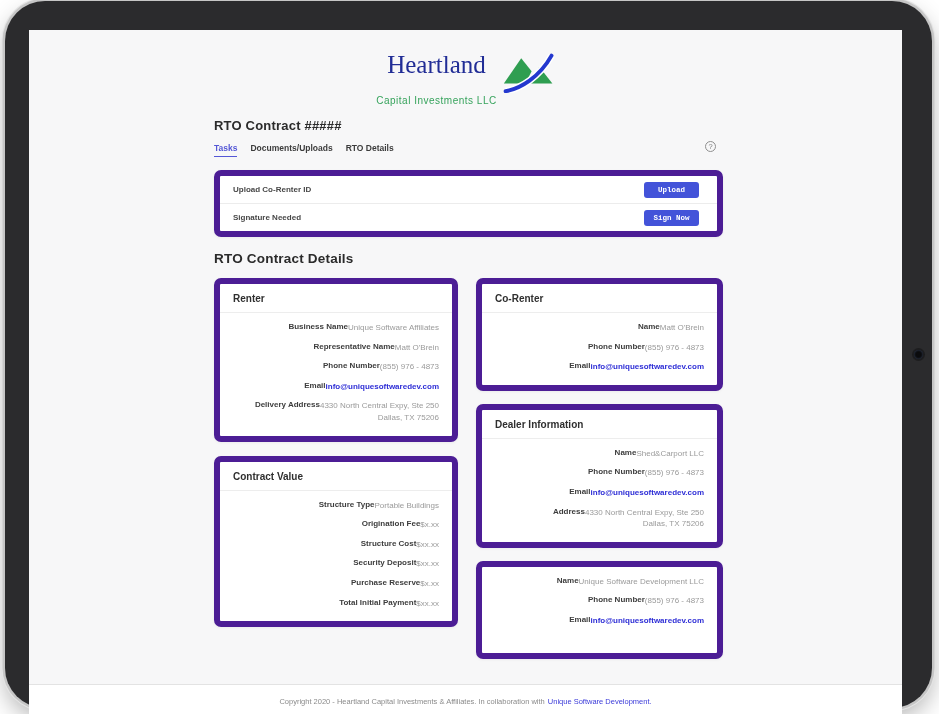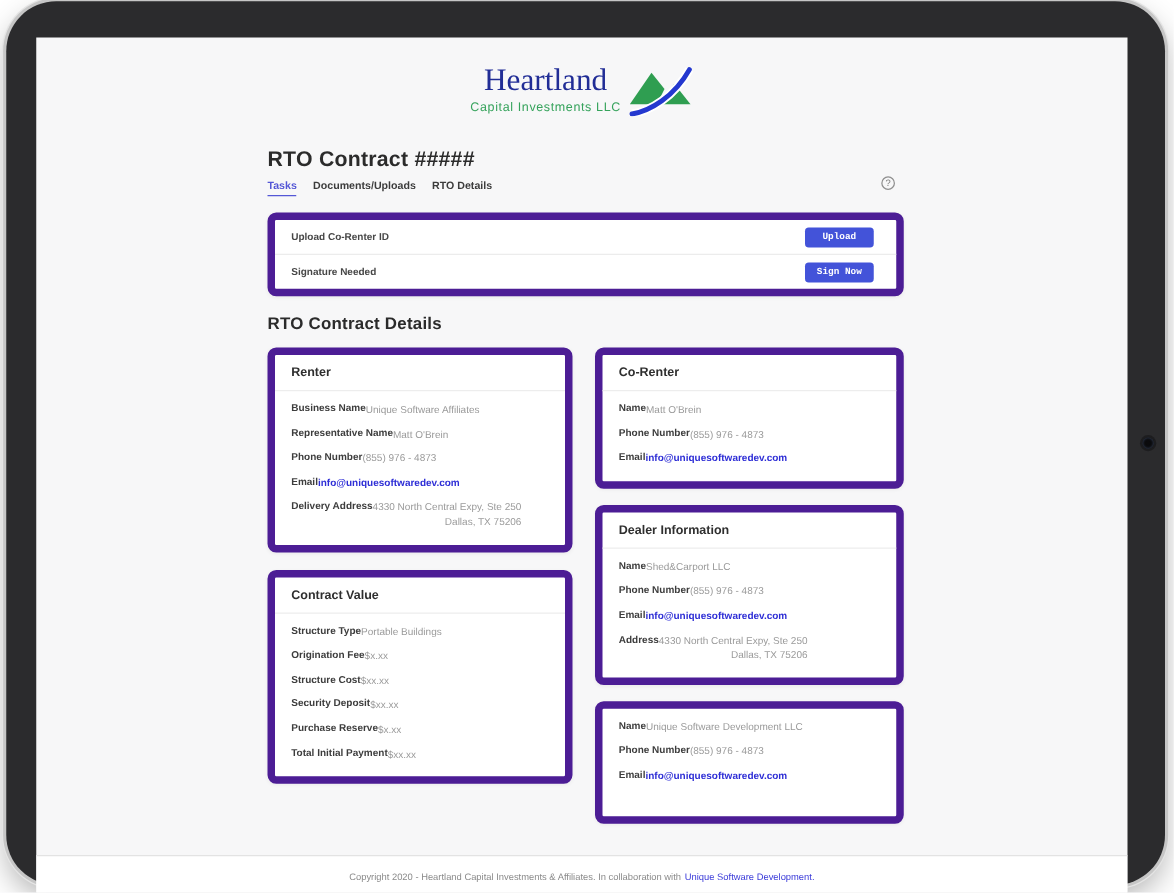--- a/index.html
+++ b/index.html
@@ -22,41 +22,41 @@
   .screen {
     position:absolute; left:24px; top:29px; width:873px; height:688px;
     background:#f7f7f8; overflow:hidden; color:#2f2f2f;padding-left:28px;
   }
 
   
   .logo { position:absolute; top:22px; left:0; width:100%; display:flex; justify-content:center; }
   .logo-inner { display:flex; align-items:flex-start; }
   .logo-text { display:flex; flex-direction:column; align-items:center; }
   .logo-name { font-family:"Liberation Serif",serif; font-size:25px; color:#212d96; line-height:26px; }
-  .logo-sub { font-size:10px; color:#36a35c; letter-spacing:.5px; margin-top:3px; }
+  .logo-sub { font-size:10px; color:#36a35c; letter-spacing:.5px; margin-top:17px; }
   .logo-mark { margin-left:6px; margin-top:1px; }
 
   
   .content { position:absolute; left:185px; top:0; width:509px; }
 
-  .page-title { position:absolute; top:88px; left:0; font-size:17px; font-weight:700; color:#2b2b2b; letter-spacing:.2px; }
+  .page-title { position:absolute; top:88px; left:0; font-size:13px; font-weight:700; color:#2b2b2b; letter-spacing:.2px; }
 
   .tabs { position:absolute; top:113px; left:0; display:flex; gap:13px; align-items:center;text-align:center; }
   .tab { position:relative; font-size:8.5px; font-weight:600; color:#3c3c3c; cursor:pointer; padding-bottom:2px; }
   .tab.active { color:#5457d6; }
   .tab.active::after { content:""; position:absolute; left:0; right:0; bottom:-2px; height:1px; background:#5457d6; }
 
   .help { position:absolute; top:111px; right:7px; width:11px; height:11px; border:1px solid #8f8f8f;
           border-radius:50%; color:#7c7c7c; font-size:7.5px; display:flex; align-items:center; justify-content:center; cursor:pointer; }
 
   
   .card { background:#fff; border:6px solid #4c1d95; border-radius:7px; box-shadow:0 1px 3px rgba(0,0,0,.05); }
   .card-title { padding:9px 13px 8px; font-size:10px; font-weight:700; color:#2f2f2f; border-bottom:1px solid #ededed; }
   .card-body { padding:5px 13px 8px; }
-  .row { display:flex; justify-content:flex-start; align-items:flex-start; padding:4px 0; }
+  .row { display:flex; justify-content:flex-end; align-items:flex-start; padding:4px 0; }
   .lbl { font-size:8px; font-weight:700; color:#3d3d3d; white-space:nowrap; }
   .val { font-size:8px; color:#9a9a9a; text-align:right; line-height:1.45; }
   a.val.link { color:#2e2ed6; font-weight:700; text-decoration:none; }
   .val.multi { display:flex; flex-direction:column; }
 
   
   .tasks-card { position:absolute; top:140px; left:0; width:509px; height:67px; display:flex; flex-direction:column; }
   .task-row { flex:1; display:flex; align-items:center; justify-content:space-between; padding:0 18px 0 13px; }
   .task-row + .task-row { border-top:1px solid #ececec; }
   .task-label { font-size:8px; font-weight:600; color:#474747; }

